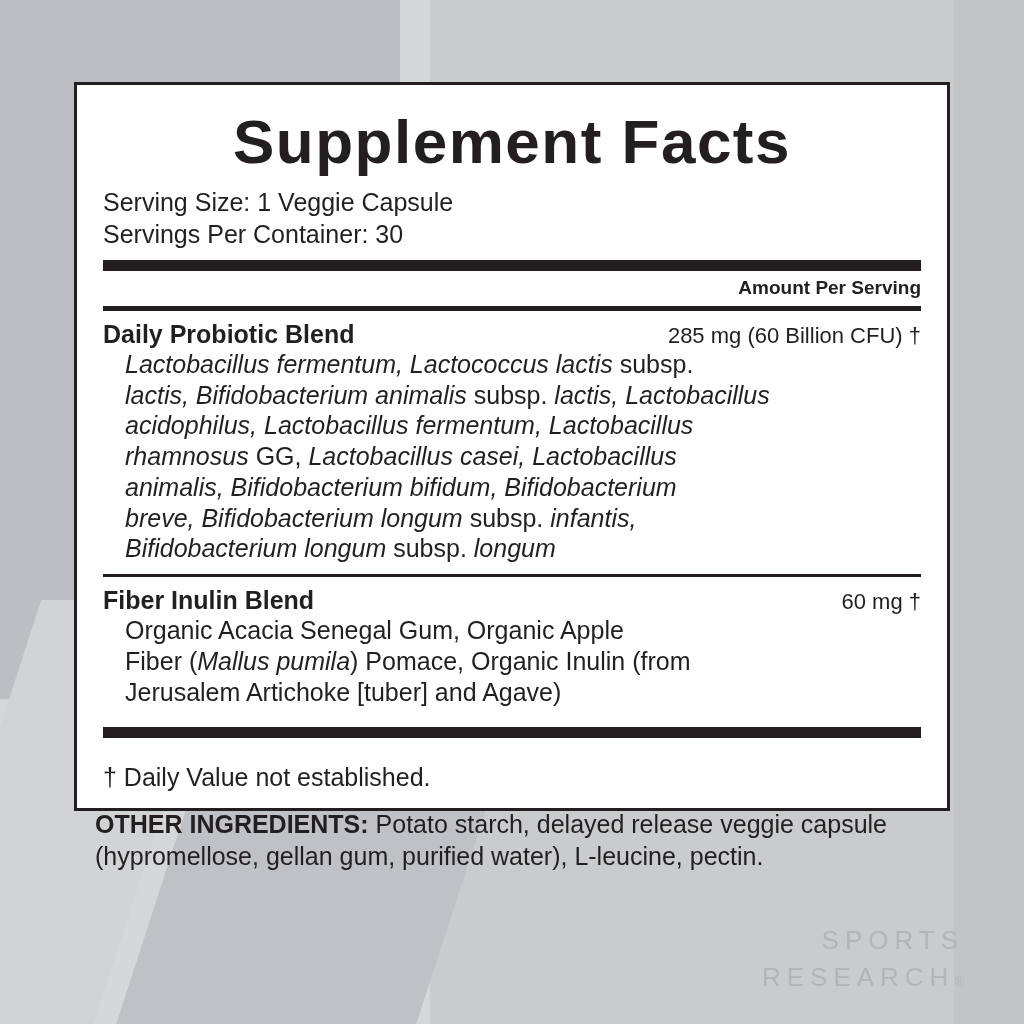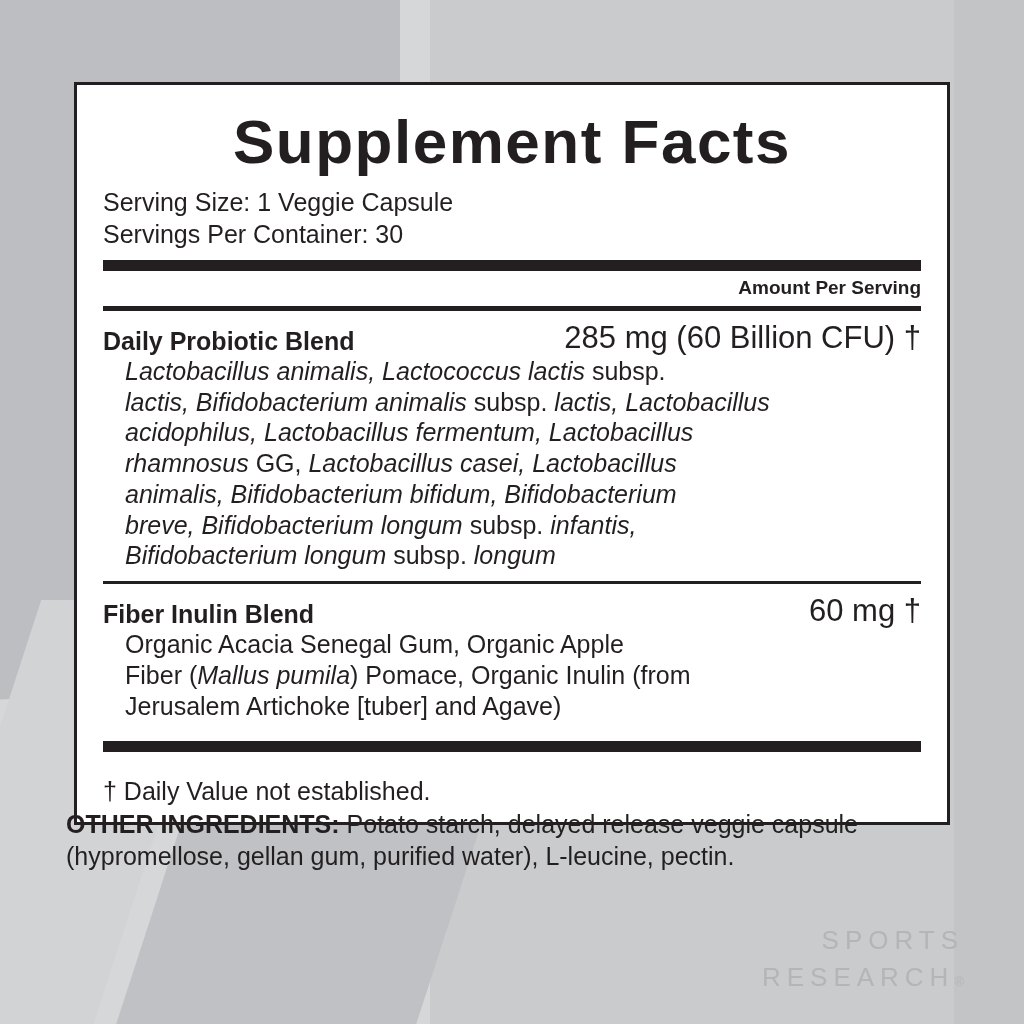--- a/index.html
+++ b/index.html
@@ -118,21 +118,21 @@
     justify-content: space-between;
     align-items: flex-end;
     padding-top: 9px;
   }
   .blend-name {
     font-size: 25px;
     font-weight: bold;
     color: #231f20;
   }
   .blend-amt {
-    font-size: 31px;
+    font-size: 22px;
     color: #231f20;
     white-space: nowrap;
   }
   .blend-body {
     font-size: 25px;
     color: #231f20;
     line-height: 1.23;
     padding: 0 0 10px 22px;
   }
   .blend-body.ital {
@@ -145,21 +145,21 @@
     font-style: italic;
   }
   .footnote {
     font-size: 25px;
     color: #231f20;
     padding: 25px 0 2px 0;
   }
 
   .other-ing {
     position: absolute;
-    left: 66px;
+    left: 95px;
     top: 808px;
     width: 880px;
     font-size: 25px;
     color: #231f20;
     line-height: 1.28;
   }
   .other-ing b {
     font-weight: bold;
   }
 
@@ -204,21 +204,21 @@
     <div class="amount-row">Amount Per Serving</div>
 
     <div class="rule-medium"></div>
 
     <div class="blend-head">
       <span class="blend-name">Daily Probiotic Blend</span>
       <span class="blend-amt">285 mg (60 Billion CFU) †</span>
     </div>
 
     <div class="blend-body ital">
-      <span>Lactobacillus animalis, Lactococcus lactis </span><span class="rom">subsp.</span><br>
+      <span>Lactobacillus fermentum, Lactococcus lactis </span><span class="rom">subsp.</span><br>
       <span>lactis, Bifidobacterium animalis </span><span class="rom">subsp. </span><span>lactis, Lactobacillus</span><br>
       <span>acidophilus, Lactobacillus fermentum, Lactobacillus</span><br>
       <span>rhamnosus </span><span class="rom">GG, </span><span>Lactobacillus casei, Lactobacillus</span><br>
       <span>animalis, Bifidobacterium bifidum, Bifidobacterium</span><br>
       <span>breve, Bifidobacterium longum </span><span class="rom">subsp. </span><span>infantis,</span><br>
       <span>Bifidobacterium longum </span><span class="rom">subsp. </span><span>longum</span>
     </div>
 
     <div class="rule-thin"></div>
 

